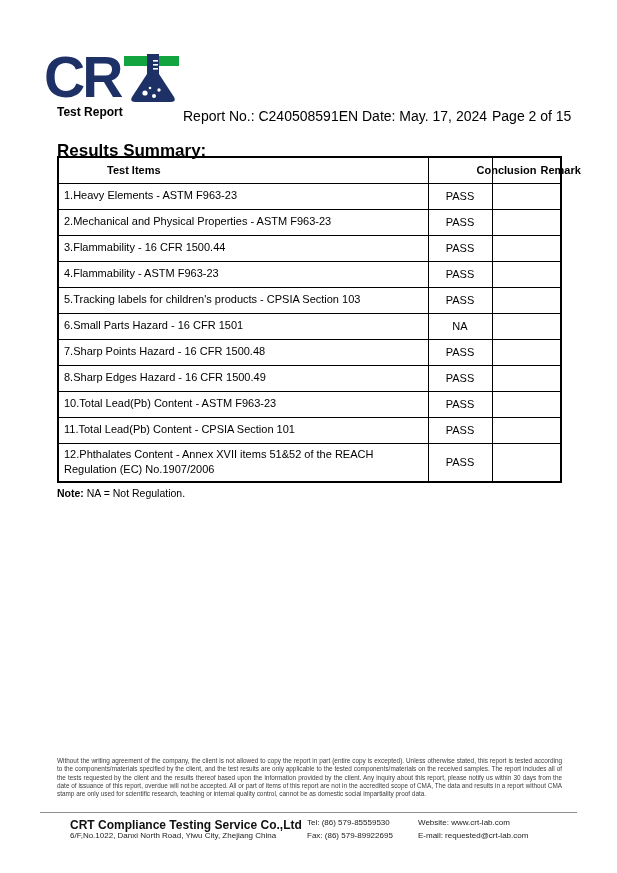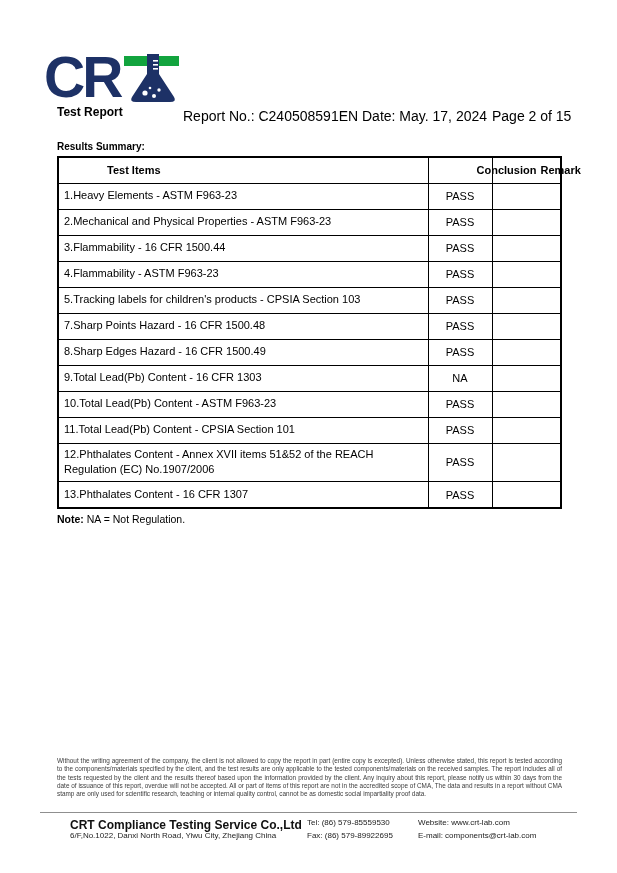--- a/index.html
+++ b/index.html
@@ -19,21 +19,21 @@
   .logo-flask { margin-left:3px; margin-top:1px; }
 
   
   .report-title { position:absolute; left:57px; top:105px; font-size:12px; font-weight:bold; }
   .hdr-text { position:absolute; top:108px; font-size:14px; }
   .hdr-reportno { left:183px; }
   .hdr-date { left:346px;padding-left:16px; }
   .hdr-page { left:492px; }
 
   
-  .summary-heading { position:absolute; left:57px; top:141px; font-size:10px; font-weight:bold; }
+  .summary-heading { position:absolute; left:57px; top:141px; font-size:17px; font-weight:bold; }
   .summary-wrap { position:absolute; left:57px; top:156px; width:503px; }
   table.summary { border-collapse:collapse; width:100%; table-layout:fixed; border:2px solid #000; }
   table.summary th, table.summary td { border:1px solid #000; font-size:11px; }
   table.summary th { height:26px; font-weight:bold;padding-left:48px; }
   th.col-item { text-align:left; padding-left:5px; font-size:11.5px; }
   th.col-concl, th.col-remark { text-align:center; font-size:11.5px;margin-top:12px; }
   td.cell-item { height:26px; padding:3px 6px 3px 5px; text-align:left; line-height:1.45; }
   td.cell-concl { text-align:center;margin-left:36px; }
   td.cell-remark {}
   .note-line { margin-top:4px; font-size:10.5px; }
@@ -115,64 +115,59 @@
     <td class="cell-item">4.Flammability - ASTM F963-23</td>
     <td class="cell-concl">PASS</td>
     <td class="cell-remark"></td>
   </tr>
         <tr>
     <td class="cell-item">5.Tracking labels for children's products - CPSIA Section 103</td>
     <td class="cell-concl">PASS</td>
     <td class="cell-remark"></td>
   </tr>
         <tr>
+    <td class="cell-item">6.Small Parts Hazard - 16 CFR 1501</td>
+    <td class="cell-concl">NA</td>
+    <td class="cell-remark"></td>
+  </tr>
+        <tr>
     <td class="cell-item">7.Sharp Points Hazard - 16 CFR 1500.48</td>
     <td class="cell-concl">PASS</td>
     <td class="cell-remark"></td>
   </tr>
         <tr>
     <td class="cell-item">8.Sharp Edges Hazard - 16 CFR 1500.49</td>
     <td class="cell-concl">PASS</td>
-    <td class="cell-remark"></td>
-  </tr>
-        <tr>
-    <td class="cell-item">9.Total Lead(Pb) Content - 16 CFR 1303</td>
-    <td class="cell-concl">NA</td>
     <td class="cell-remark"></td>
   </tr>
         <tr>
     <td class="cell-item">10.Total Lead(Pb) Content - ASTM F963-23</td>
     <td class="cell-concl">PASS</td>
     <td class="cell-remark"></td>
   </tr>
         <tr>
     <td class="cell-item">11.Total Lead(Pb) Content - CPSIA Section 101</td>
     <td class="cell-concl">PASS</td>
     <td class="cell-remark"></td>
   </tr>
         <tr>
     <td class="cell-item">12.Phthalates Content - Annex XVII items 51&amp;52 of the REACH Regulation (EC) No.1907/2006</td>
-    <td class="cell-concl">PASS</td>
-    <td class="cell-remark"></td>
-  </tr>
-        <tr>
-    <td class="cell-item">13.Phthalates Content - 16 CFR 1307</td>
     <td class="cell-concl">PASS</td>
     <td class="cell-remark"></td>
   </tr>
       </tbody>
   </table>
   <div class="note-line">
     <span class="note-label">Note:</span><span> NA = Not Regulation.</span>
   </div>
 </div>
 
 <div class="disclaimer">Without the writing agreement of the company, the client is not allowed to copy the report in part (entire copy is excepted). Unless otherwise stated, this report is tested according to the components/materials specified by the client, and the test results are only applicable to the tested components/materials on the received samples. The report includes all of the tests requested by the client and the results thereof based upon the information provided by the client. Any inquiry about this report, please notify us within 30 days from the date of issuance of this report, overdue will not be accepted. All or part of items of this report are not in the accredited scope of CMA, The data and results in a report without CMA stamp are only used for scientific research, teaching or internal quality control, cannot be as domestic social impartiality proof data.</div>
 
 <div class="footer-divider"></div>
 <div class="footer">
   <div class="f-company">CRT Compliance Testing Service Co.,Ltd</div>
   <div class="f-address">6/F,No.1022, Danxi North Road, Yiwu City, Zhejiang China</div>
   <div class="f-tel">Tel: (86) 579-85559530</div>
   <div class="f-fax">Fax: (86) 579-89922695</div>
   <div class="f-web">Website: www.crt-lab.com</div>
-  <div class="f-mail">E-mail: components@crt-lab.com</div>
+  <div class="f-mail">E-mail: requested@crt-lab.com</div>
 </div>
 
 </body></html>

